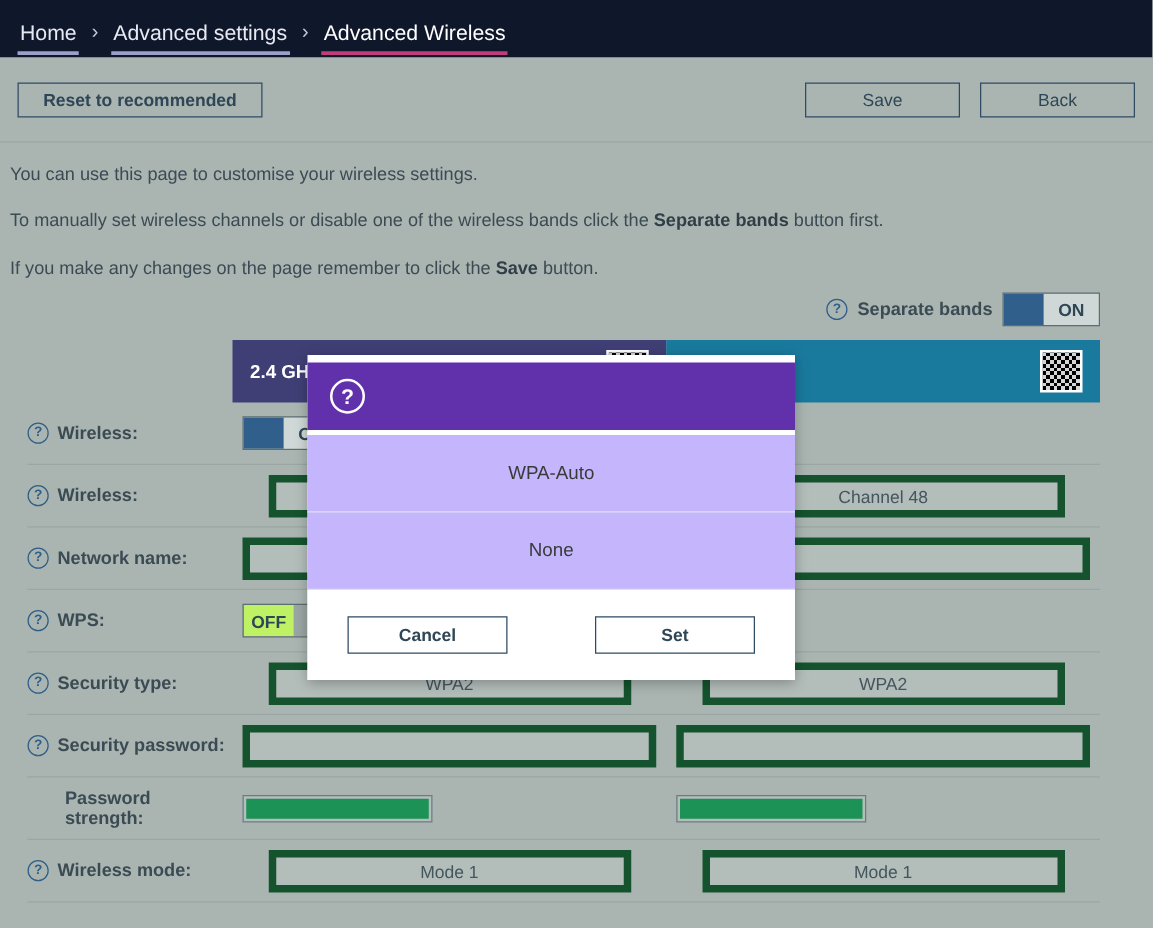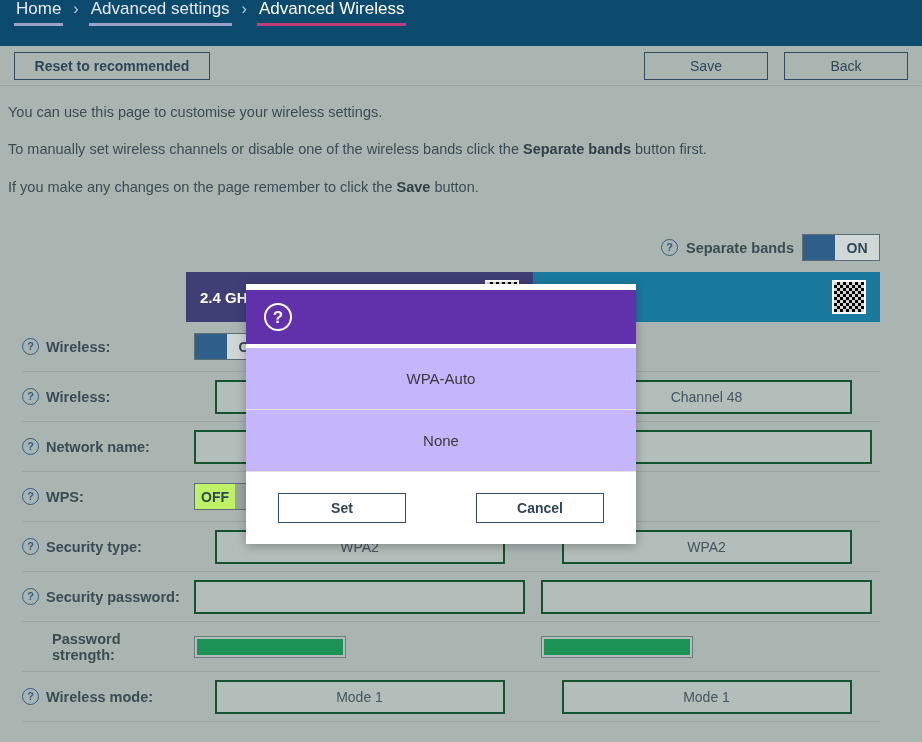--- a/index.html
+++ b/index.html
@@ -13,23 +13,23 @@
   body {
     font-family: "Liberation Sans", sans-serif;
     background: #aab5b2;
     color: #3c4a52;
     position: relative;
   }
 
   
   .breadcrumb-bar {
     height: 46px;
-    background: #0c4a6e;
-    display: flex;
-    align-items: flex-start;
+    background: #0f172a;
+    display: flex;
+    align-items: flex-end;
     padding: 0 0 0 14px;
     gap: 10px;
   }
   .crumb {
     position: relative;
     color: #e8e9f2;
     font-size: 17px;
     padding: 0 2px 11px 2px;
     line-height: 1;
     cursor: pointer;
@@ -46,21 +46,21 @@
   .crumb.current::after { background: #c03d79; }
   .crumb-sep {
     color: #c5c8e0;
     font-size: 16px;
     padding-bottom: 11px;
     user-select: none;
   }
 
   
   .action-bar {
-    height: 40px;
+    height: 68px;
     background: #aab5b2;
     display: flex;
     align-items: center;
     padding: 0 14px;
     border-bottom: 1px solid #9aa6a3;
     position: relative;
   }
   .btn {
     border: 1px solid #2f4a63;
     background: transparent;
@@ -217,21 +217,21 @@
     display: flex;
     align-items: center;
     justify-content: center;
     padding: 0 8px;
   }
   .cell.left { justify-content: flex-start; }
   .field-box {
     width: 100%;
     max-width: 290px;
     height: 34px;
-    border: 2px solid #14532d;
+    border: 6px solid #14532d;
     background: #b3bdba;
     display: flex;
     align-items: center;
     justify-content: center;
     font-size: 14px;
     color: #44555e;
     cursor: pointer;
   }
   .field-box.wide { max-width: 100%; }
 
@@ -513,17 +513,17 @@
 <div class="modal-overlay">
   <div class="modal">
     <div class="modal-header">
       <span class="modal-help-icon">?</span>
     </div>
     <div class="modal-options">
       <div class="option">WPA-Auto</div>
       <div class="option">None</div>
     </div>
     <div class="modal-footer">
+      <button class="modal-btn">Cancel</button>
       <button class="modal-btn">Set</button>
-      <button class="modal-btn">Cancel</button>
     </div>
   </div>
 </div>
 
 </body></html>

